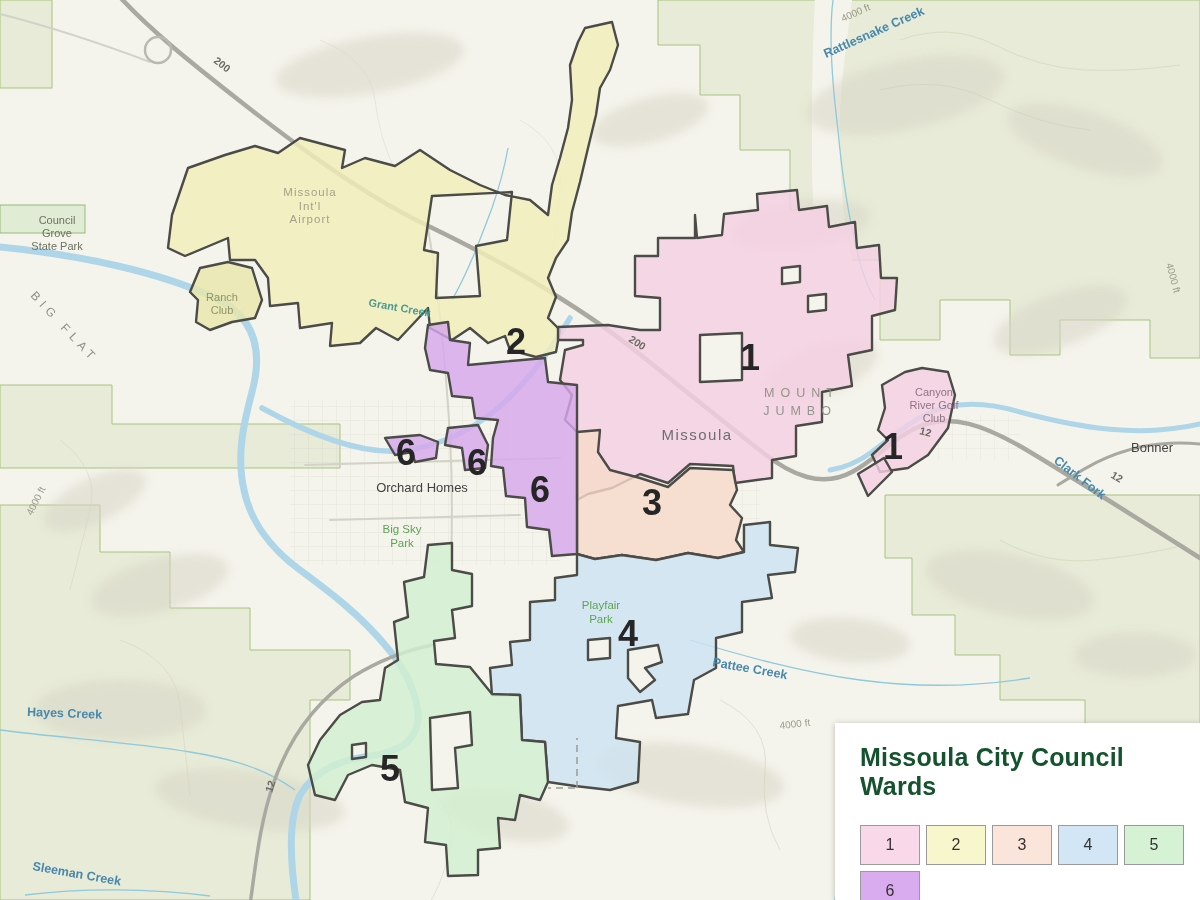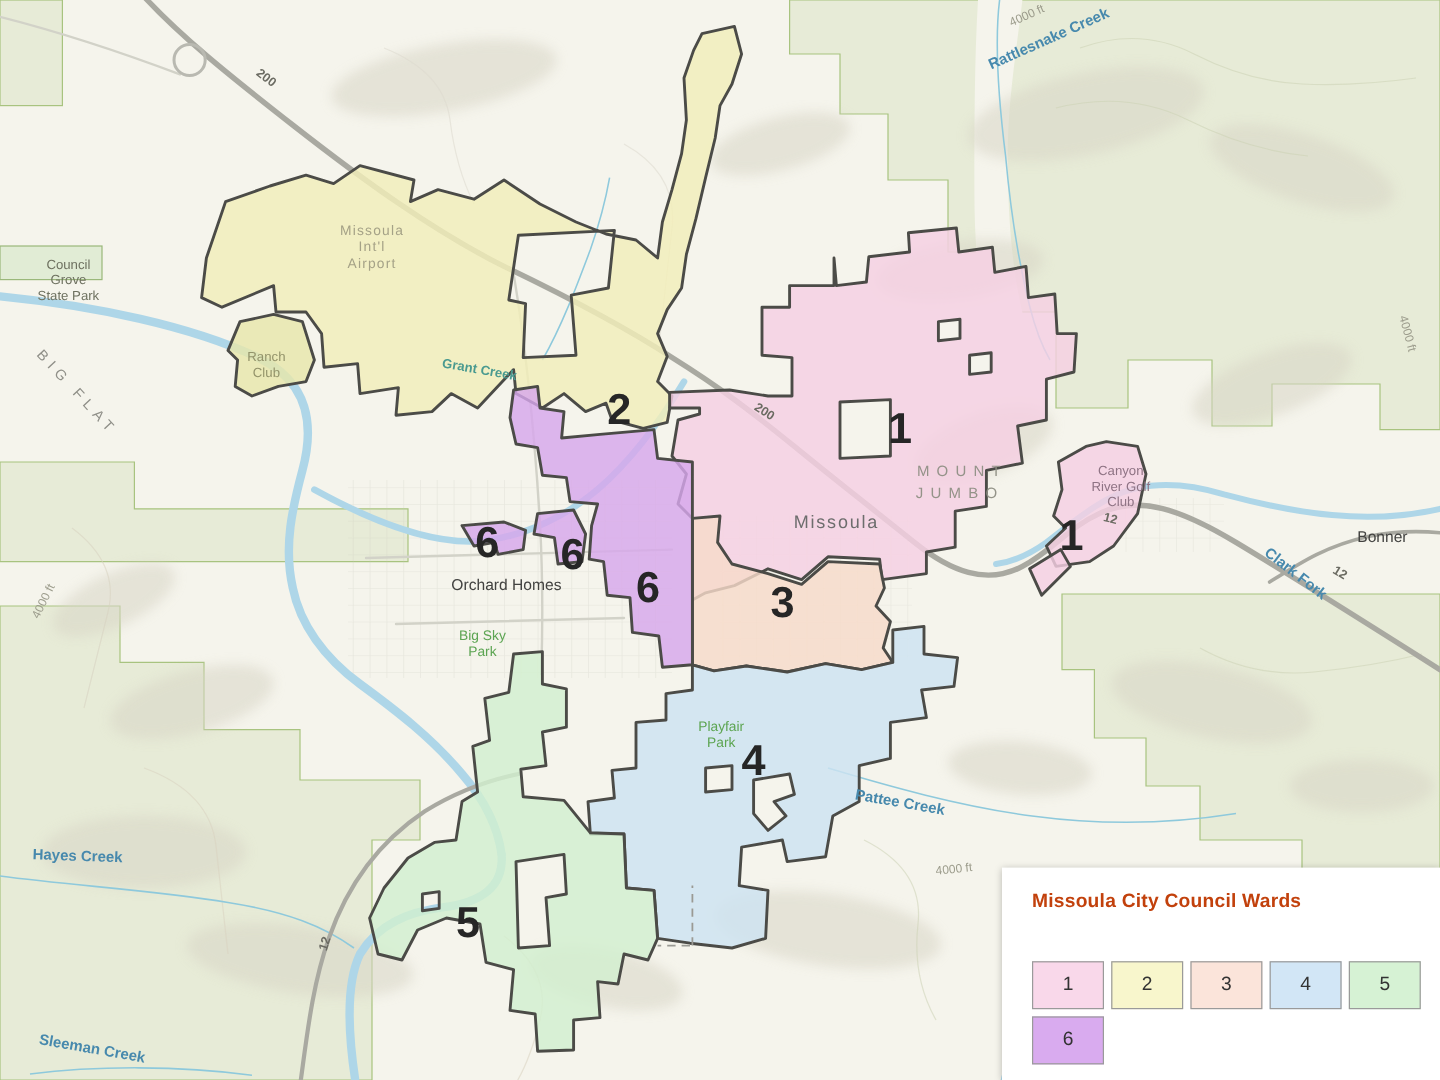--- a/index.html
+++ b/index.html
@@ -17,21 +17,21 @@
   .water{fill:#4789ad;font-size:12.5px;font-weight:bold;}
   .water-sm{fill:#4a9a90;font-size:11px;font-weight:bold;}
   .flat{fill:#8f8f88;font-size:12px;letter-spacing:5px;}
   .elev{fill:#9c9c8c;font-size:10px;}
   .road{fill:#6b6b62;font-size:10.5px;font-weight:bold;}
   .ward-num{fill:#262626;font-size:36px;font-weight:900;text-anchor:middle;dominant-baseline:central;
             paint-order:stroke;stroke:#ffffff;stroke-width:0;}
   .ward{fill-opacity:.82;stroke-width:2.4;stroke-linejoin:round;}
   #legend-panel{position:absolute;left:835px;top:723px;right:0;bottom:0;background:#ffffff;
     box-shadow:0 1px 6px rgba(0,0,0,.25);padding:20px 0 0 25px;box-sizing:border-box;}
-  #legend-title{margin:0 0 40px 0;font-size:16px;font-weight:bold;color:#c2410c;letter-spacing:.2px;}
+  #legend-title{margin:0 0 24px 0;font-size:25px;font-weight:bold;color:#14532d;letter-spacing:.2px;}
   #legend-swatches{display:flex;flex-wrap:wrap;gap:6px;width:335px;}
   .swatch{width:60px;height:40px;border:1px solid #9a9a9a;box-sizing:border-box;display:flex;
     align-items:center;justify-content:center;font-size:16px;color:#333;}
 </style>
 </head>
 <body>
 
 <div id="stage">
 <svg width="1200" height="900" viewBox="0 0 1200 900">
   <defs>

